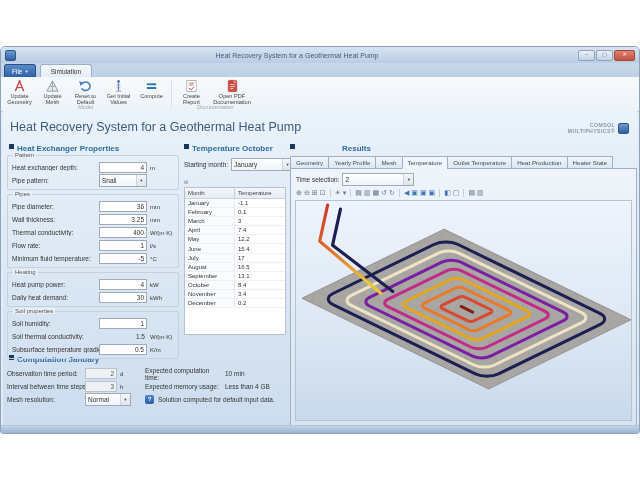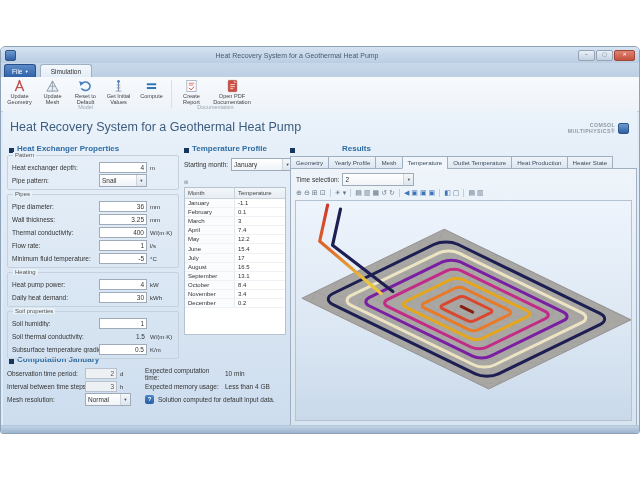--- a/index.html
+++ b/index.html
@@ -38,21 +38,21 @@
   .rsep{width:1px;background:#d8e0e9;margin:2px 3px 3px;}
   
   .content{position:absolute;left:2px;right:2px;top:64px;bottom:7px;overflow:hidden;
     background:linear-gradient(#eaf2fa,#cdddee);}
   .bottom-strip{position:absolute;left:0;right:0;bottom:0;height:7px;border-radius:0 0 3px 3px;
     background:linear-gradient(#c2d4e6,#9cb4cd);border-top:1px solid #b4c7da;}
   .page-title{position:absolute;left:7px;top:9px;font-size:12.5px;color:#3d5c7e;}
   .logo{position:absolute;right:8px;top:12px;display:flex;align-items:center;gap:3px;}
   .logo-text{text-align:right;font-size:5.2px;font-weight:bold;letter-spacing:.4px;color:#8d98a5;line-height:1.15;}
   .logo-mark{width:9px;height:9px;border-radius:2px;background:linear-gradient(#6f9bd0,#2e5f9e);border:1px solid #2b5590;}
-  .sect{position:absolute;display:flex;align-items:flex-end;gap:3px;font-size:8px;font-weight:bold;color:#2e6da4;}
+  .sect{position:absolute;display:flex;align-items:flex-start;gap:3px;font-size:8px;font-weight:bold;color:#2e6da4;}
   .sqr{width:5px;height:5px;background:#17365d;flex:none;}
   
   .groupbox{position:relative;border:1px solid #c6d1dd;border-radius:2px;margin-bottom:4px;padding:5px 4px 2px;}
   .gb-label{position:absolute;top:-4px;left:5px;background:#e8f0f8;padding:0 2px;font-size:6px;color:#555;}
   .frow{display:flex;align-items:center;height:13px;font-size:6.5px;color:#333;}
   .flabel{flex:1;white-space:nowrap;overflow:hidden;}
   .finput{width:42px;height:9px;border:1px solid #9fabb8;background:#fff;text-align:right;
     padding:0 2px;line-height:9px;flex:none;}
   .finput.disabled{background:#eef1f4;color:#555;border-color:#b8c2cd;}
   .freadonly{width:46px;text-align:right;padding-right:2px;flex:none;}
@@ -214,21 +214,21 @@
         </div>
         <div class="logo-mark"></div>
       </div>
 
       <div class="sect" style="left:6px;top:33px;">
         <span class="sqr"></span>
         <span>Heat Exchanger Properties</span>
       </div>
       <div class="sect" style="left:181px;top:33px;">
         <span class="sqr"></span>
-        <span>Temperature Profile</span>
+        <span>Temperature October</span>
       </div>
       <div class="sect" style="left:287px;top:33px;gap:47px;">
         <span class="sqr"></span>
         <span>Results</span>
       </div>
       <div class="sect" style="left:6px;top:244px;">
         <span class="sqr"></span>
         <span>Computation January</span>
       </div>
 

